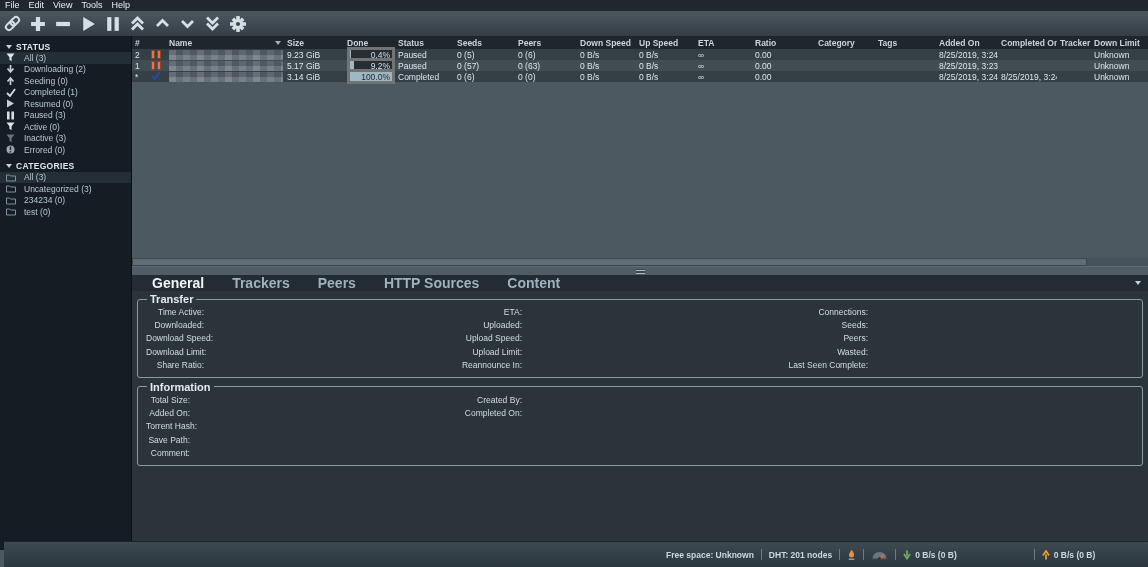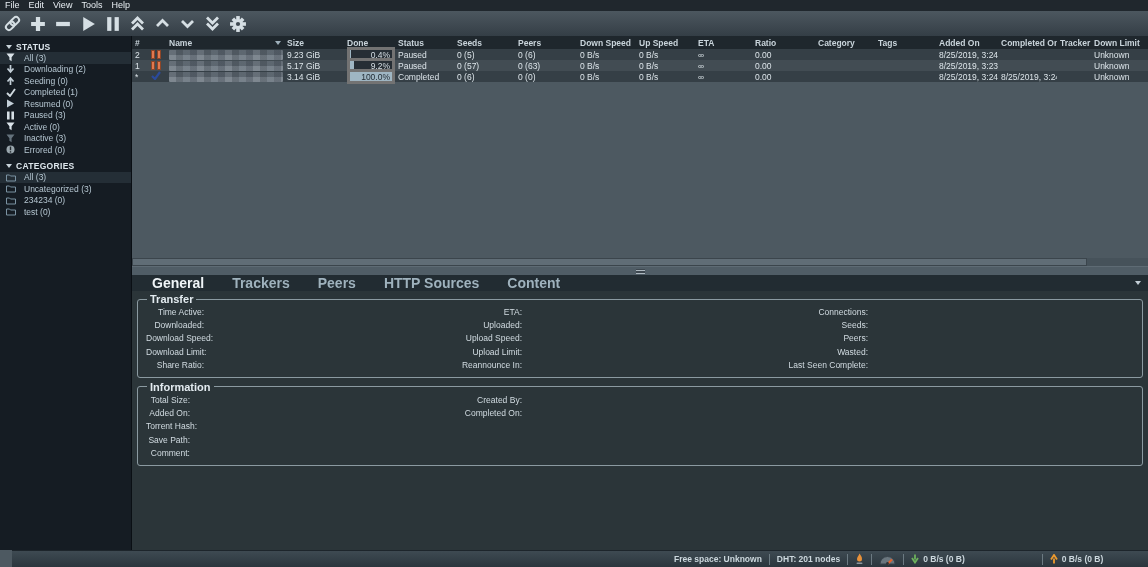--- a/index.html
+++ b/index.html
@@ -75,21 +75,21 @@
                 border-right:3.5px solid transparent;border-top:4px solid #c3ced6;}
   
   .details{position:absolute;left:0;right:0;top:255px;bottom:0;background:#2b3539;padding:2px 5px 0 5px;box-sizing:border-box;}
   fieldset{border:1px solid #8b9aa1;border-radius:3px;margin:0 0 3px 0;padding:0 8px 5px 8px;}
   legend{font-size:11px;font-weight:bold;color:#e3ebf0;padding:0 3px;margin-left:1px;}
   .frow{display:grid;height:13.4px;align-items:center;font-size:8.5px;color:#d2dce2;}
   .frow.transfer{grid-template-columns:58px 318px 346px 1fr;}
   .frow.info{grid-template-columns:44px 332px 334px 1fr;}
   .flabel{text-align:right;white-space:nowrap;}
   
-  .statusbar{position:absolute;left:12px;right:0;bottom:0;height:17px;
+  .statusbar{position:absolute;left:4px;right:0;bottom:0;height:26px;
              background:linear-gradient(180deg,#3e4a52,#2b363d);border-top:1px solid #1d252b;
              display:flex;align-items:center;font-size:8.5px;font-weight:bold;color:#cdd8de;
              padding-left:662px;box-sizing:border-box;gap:7px;}
   .sb-sep{width:1px;height:11px;background:#6c7a82;flex:0 0 1px;}
   .sb-item{display:flex;align-items:center;gap:4px;white-space:nowrap;}
 </style>
 </head>
 <body>
 
 <div class="app">

